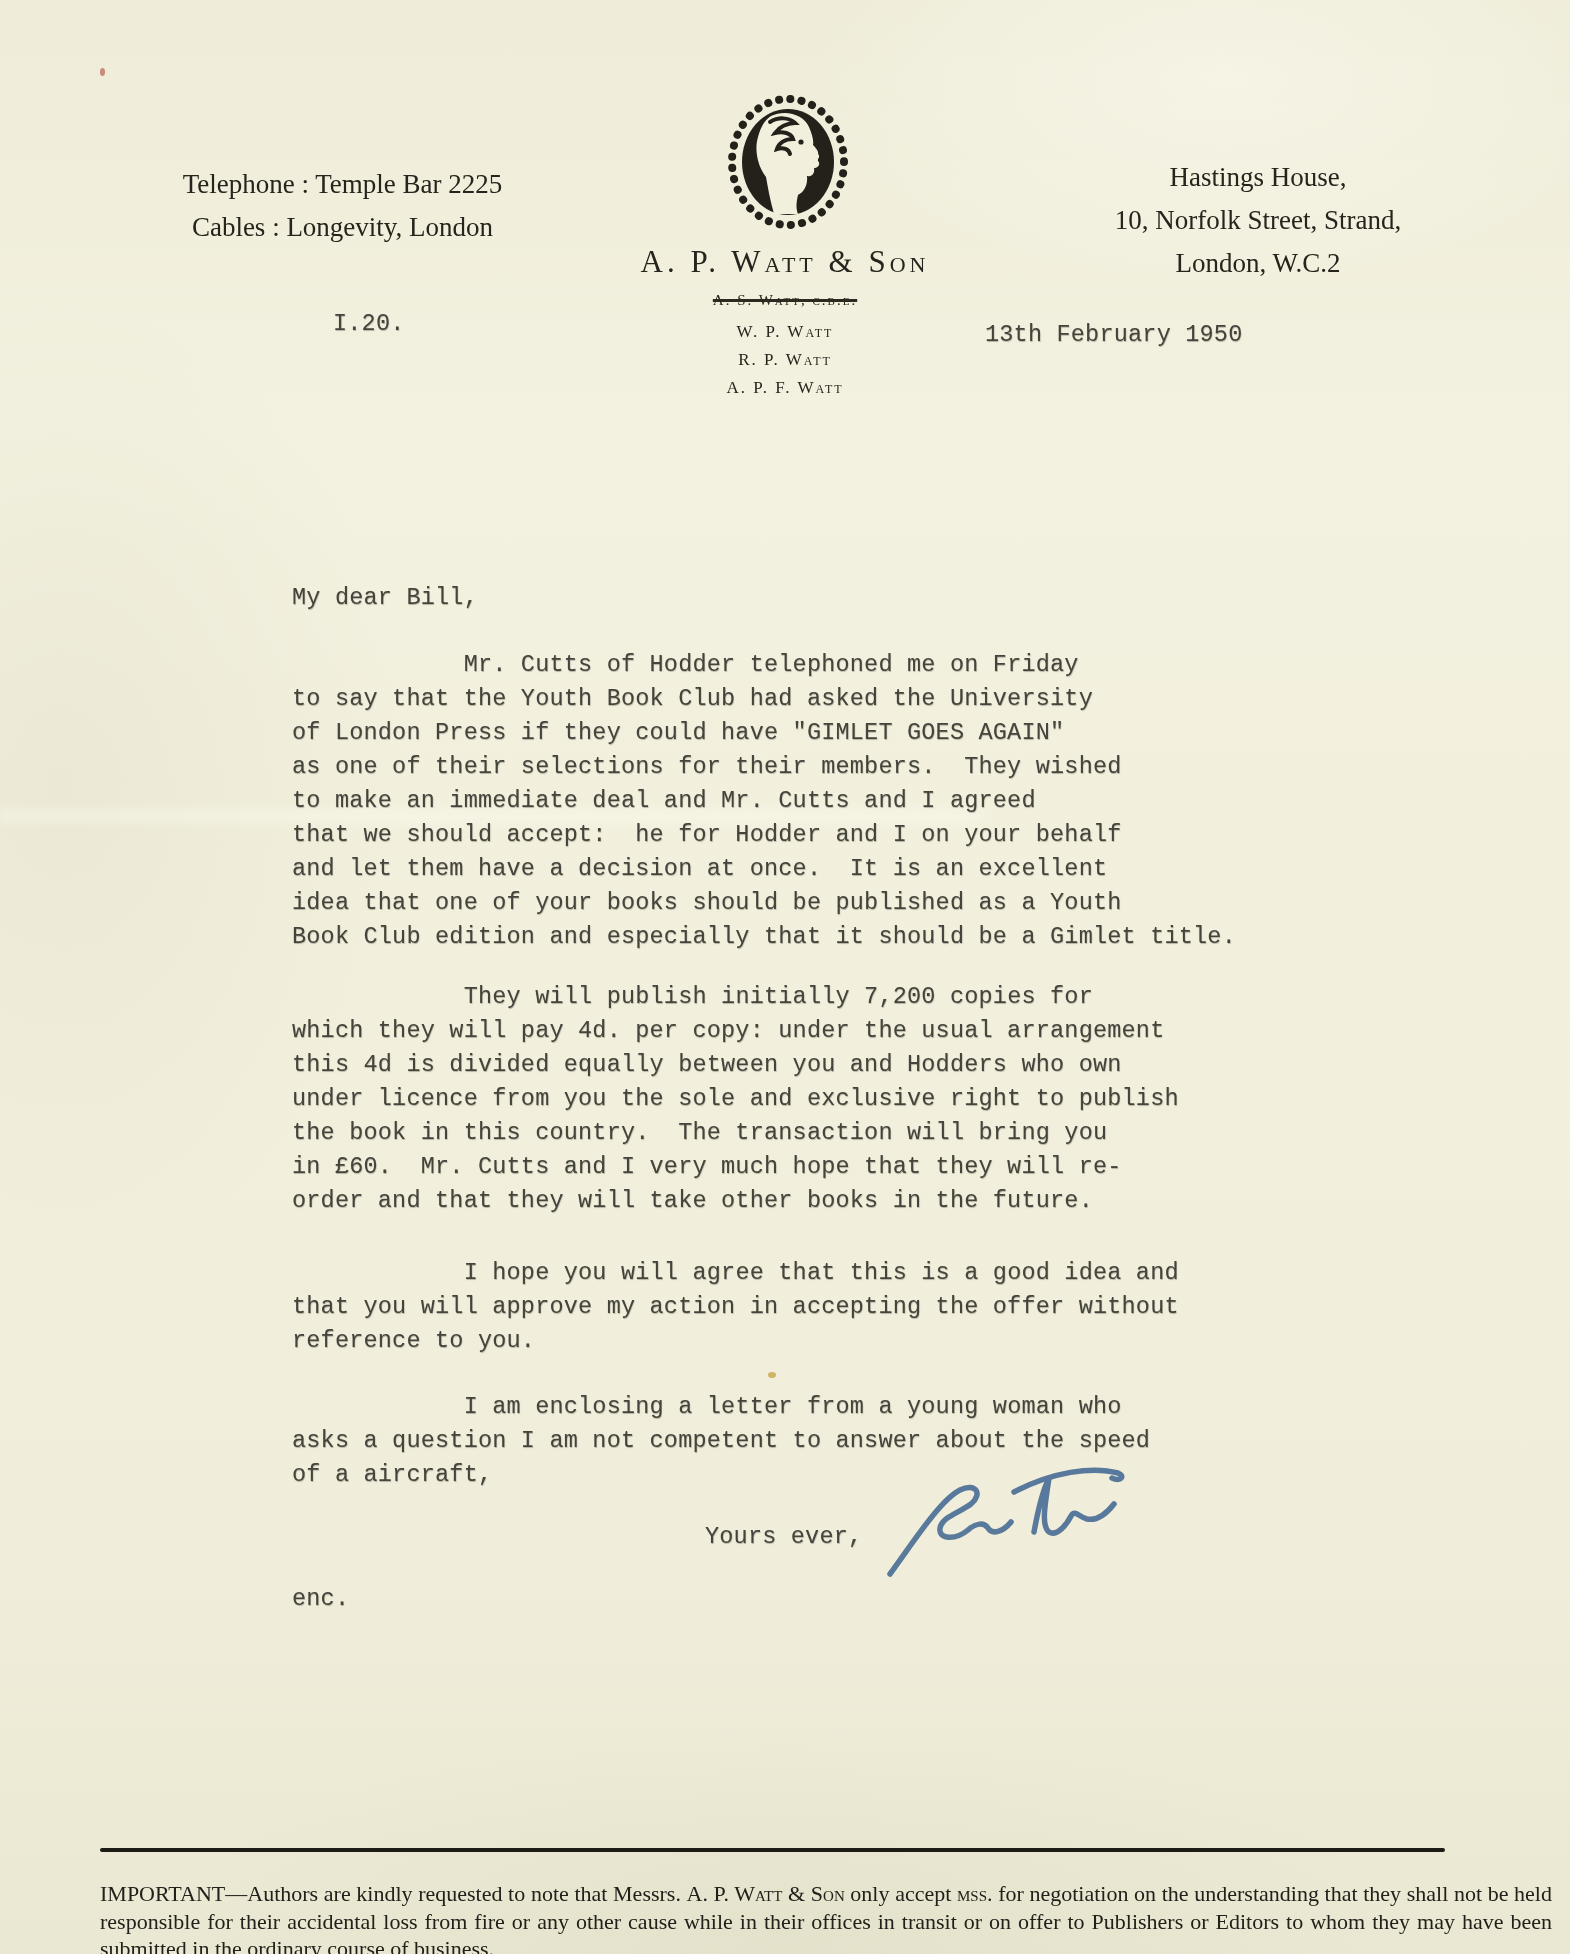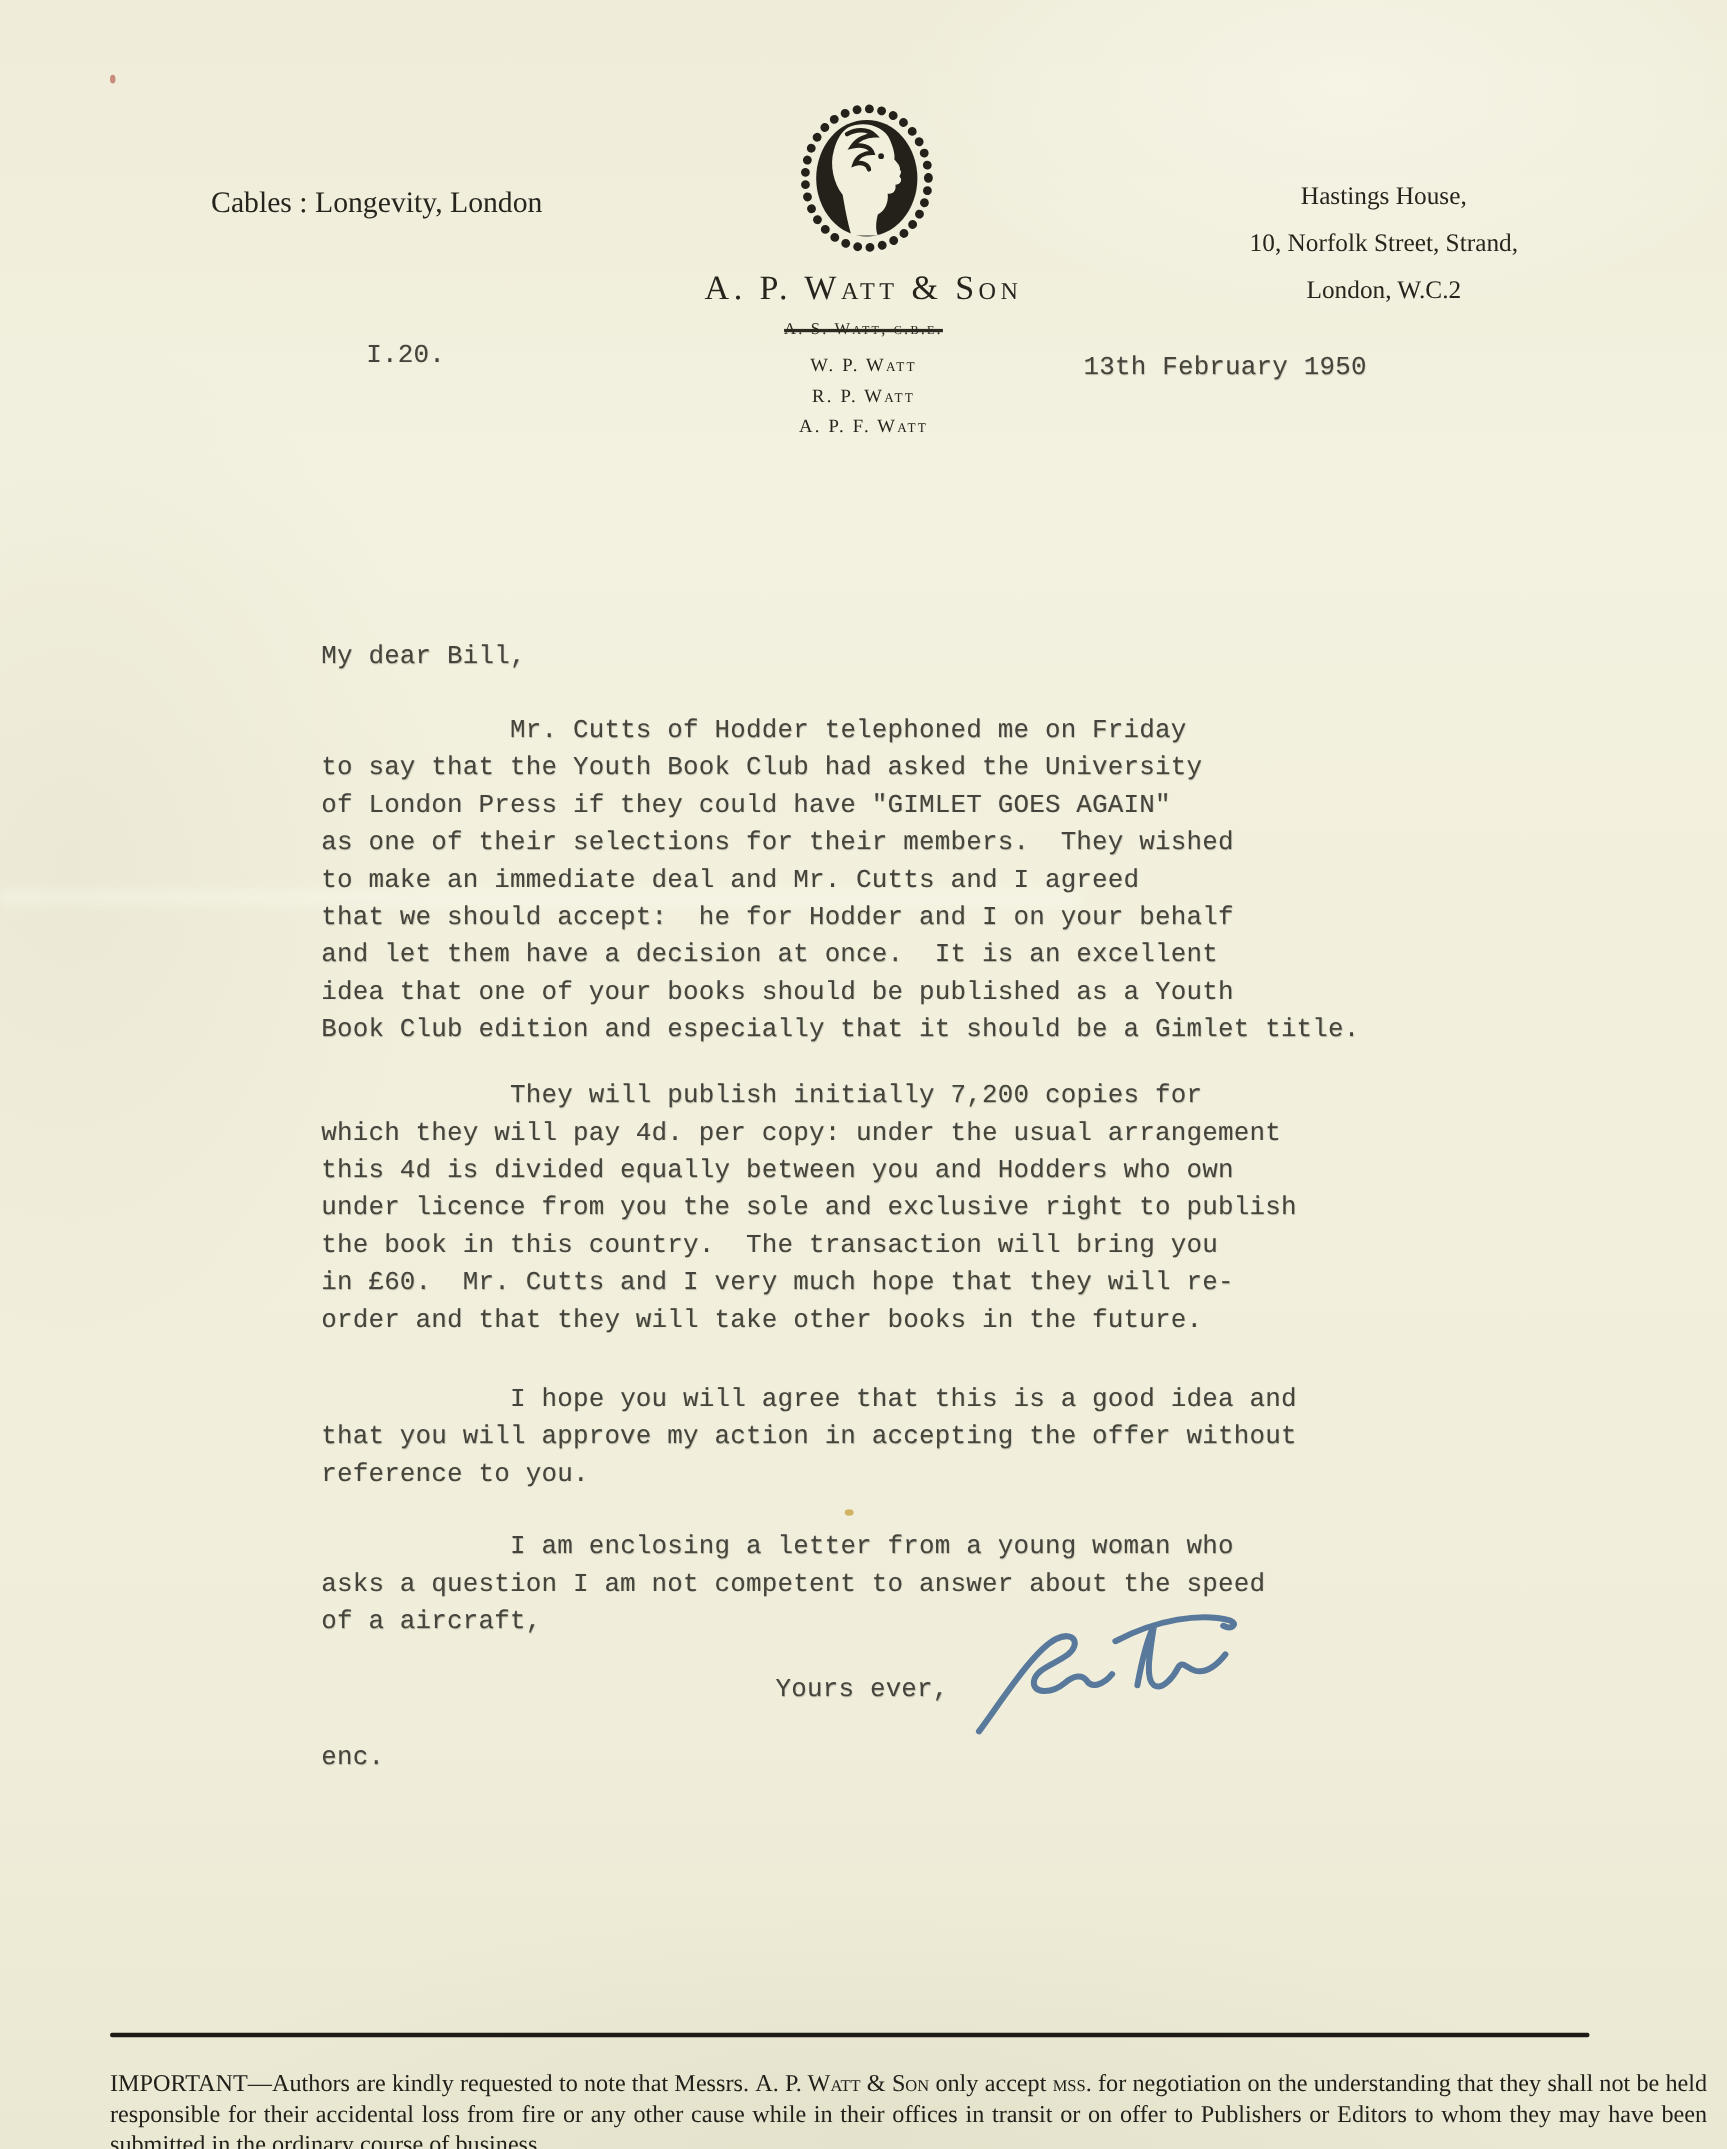--- a/index.html
+++ b/index.html
@@ -14,21 +14,21 @@
       radial-gradient(ellipse 600px 300px at 78% 4%, rgba(255,255,250,.35), rgba(255,255,250,0) 70%),
       radial-gradient(ellipse 500px 700px at 4% 40%, rgba(120,110,80,.06), rgba(120,110,80,0) 70%),
       radial-gradient(ellipse 900px 300px at 50% 99%, rgba(120,110,80,.05), rgba(120,110,80,0) 70%);
     pointer-events:none;}
   .abs{position:absolute;}
   .center{text-align:center;}
 
   
   .printed{color:#26241c;}
   .contact-block{left:75px;top:163px;width:535px;line-height:43px;font-size:27px;}
-  .address-block{left:1058px;top:156px;width:400px;line-height:43px;font-size:23px;white-space:pre-line;}
+  .address-block{left:1058px;top:156px;width:400px;line-height:43px;font-size:27px;white-space:pre-line;}
   .company-name{left:0;top:244px;width:1570px;font-size:31px;font-variant:small-caps;letter-spacing:4px;}
   .partner-struck{left:0;top:292px;width:1570px;font-size:15px;font-variant:small-caps;letter-spacing:2px;
     }
   .partner-struck span{text-decoration:line-through;text-decoration-thickness:2.5px;color:#2b2920;}
   .partner-list{left:0;top:318px;width:1570px;font-size:17px;line-height:28px;font-variant:small-caps;letter-spacing:2px;white-space:pre-line;}
 
   
   .typed{font-family:"Liberation Mono","DejaVu Sans Mono",monospace;
     font-size:23.5px;line-height:34px;color:#45443c;letter-spacing:.2px;
     white-space:pre-wrap;text-shadow:.5px .5px .8px rgba(70,68,58,.35);}
@@ -63,20 +63,21 @@
 </head>
 <body>
 
 <div class="page">
 
   <div class="abs speck-red"></div>
   <div class="abs speck-yellow"></div>
   <div class="abs crease"></div>
 
   <div class="abs printed contact-block center">
+    <div>Telephone : Temple Bar 2225</div>
     <div>Cables : Longevity, London</div>
   </div>
 
   <svg class="abs logo" width="124" height="140" viewBox="0 0 124 140">
     <ellipse cx="62" cy="70" rx="56" ry="63" fill="none" stroke="#23211a" stroke-width="8" stroke-dasharray="0.1 11.2" stroke-linecap="round"></ellipse>
     <ellipse cx="62" cy="70" rx="46" ry="53" fill="#23211a"></ellipse>
     <path d="M45,24 C60,17 78,23 83,35 C86,42 88,49 87,53 C90,56 93,60 92,62
              C95,65 91,67 92,69 C95,72 92,76 88,76 C89,81 86,85 81,84
              C82,93 78,100 72,103 C70,111 70,117 72,122 L48,122
              C44,108 42,96 40,85 C32,75 28,58 32,45 C35,34 39,28 45,24 Z" fill="#f2f0dd"></path>

